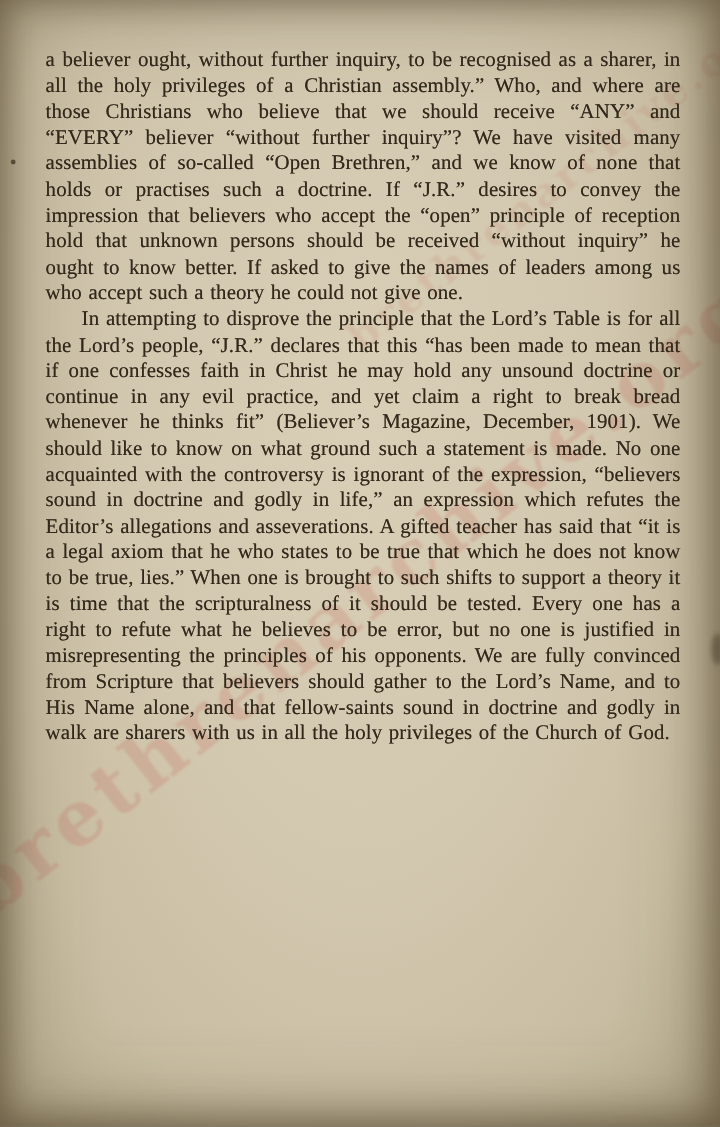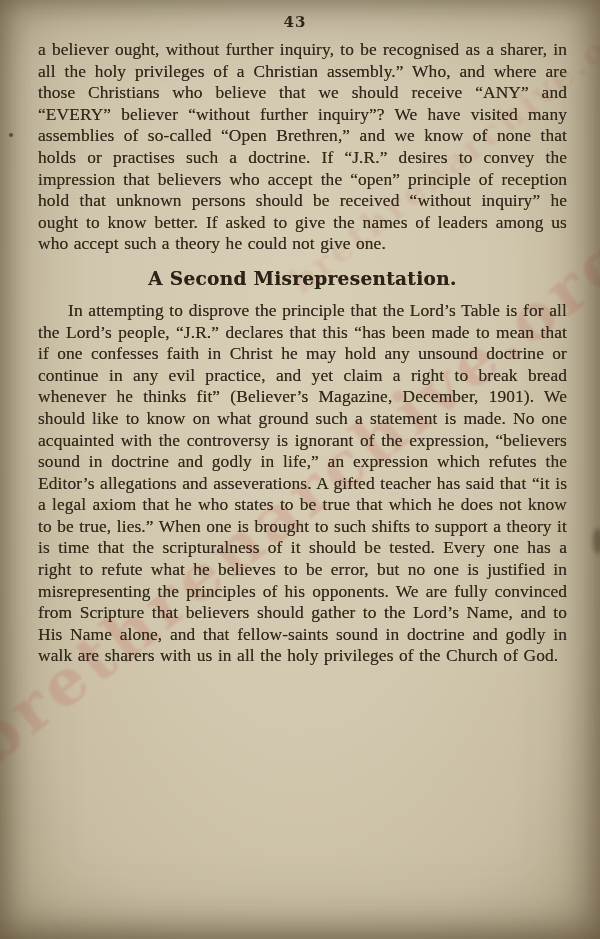--- a/index.html
+++ b/index.html
@@ -118,26 +118,24 @@
 </style>
 </head>
 <body>
 
 <div class="scan-page">
 
   <div class="watermark">brethrenarchive.org</div>
 
   <div class="watermark-secondary">brethrenarchive.org</div>
 
-  <div class="page-number">43</div>
 
   <div class="content">
     <p class="body-par">a believer ought, without further inquiry, to be recognised as a sharer, in all the holy privileges of a Christian assembly.”  Who, and where are those Christians who believe that we should receive “ANY” and “EVERY” believer “without further inquiry”?  We have visited many assemblies of so-called “Open Brethren,” and we know of none that holds or practises such a doctrine.  If “J.R.” desires to convey the impression that believers who accept the “open” principle of reception hold that unknown persons should be received “without inquiry” he ought to know better.  If asked to give the names of leaders among us who accept such a theory he could not give one.</p>
 
-    <h2 class="section-heading">A Second Misrepresentation.</h2>
 
     <p class="body-par indent-par">In attempting to disprove the principle that the Lord’s Table is for all the Lord’s people, “J.R.” declares that this “has been made to mean that if one confesses faith in Christ he may hold any unsound doctrine or continue in any evil practice, and yet claim a right to break bread whenever he thinks fit” (Believer’s Magazine, December, 1901).  We should like to know on what ground such a statement is made. No one acquainted with the controversy is ignorant of the expression, “believers sound in doctrine and godly in life,” an expression which refutes the Editor’s allegations and asseverations.  A gifted teacher has said that “it is a legal axiom that he who states to be true that which he does not know to be true, lies.”  When one is brought to such shifts to support a theory it is time that the scripturalness of it should be tested.  Every one has a right to refute what he believes to be error, but no one is justified in misrepresenting the principles of his opponents. We are fully convinced from Scripture that believers should gather to the Lord’s Name, and to His Name alone, and that fellow-saints sound in doctrine and godly in walk are sharers with us in all the holy privileges of the Church of God.</p>
   </div>
 
   <div class="ink-speck"></div>
   <div class="edge-smudge"></div>
 
   <div class="vignette"></div>
 </div>
 

